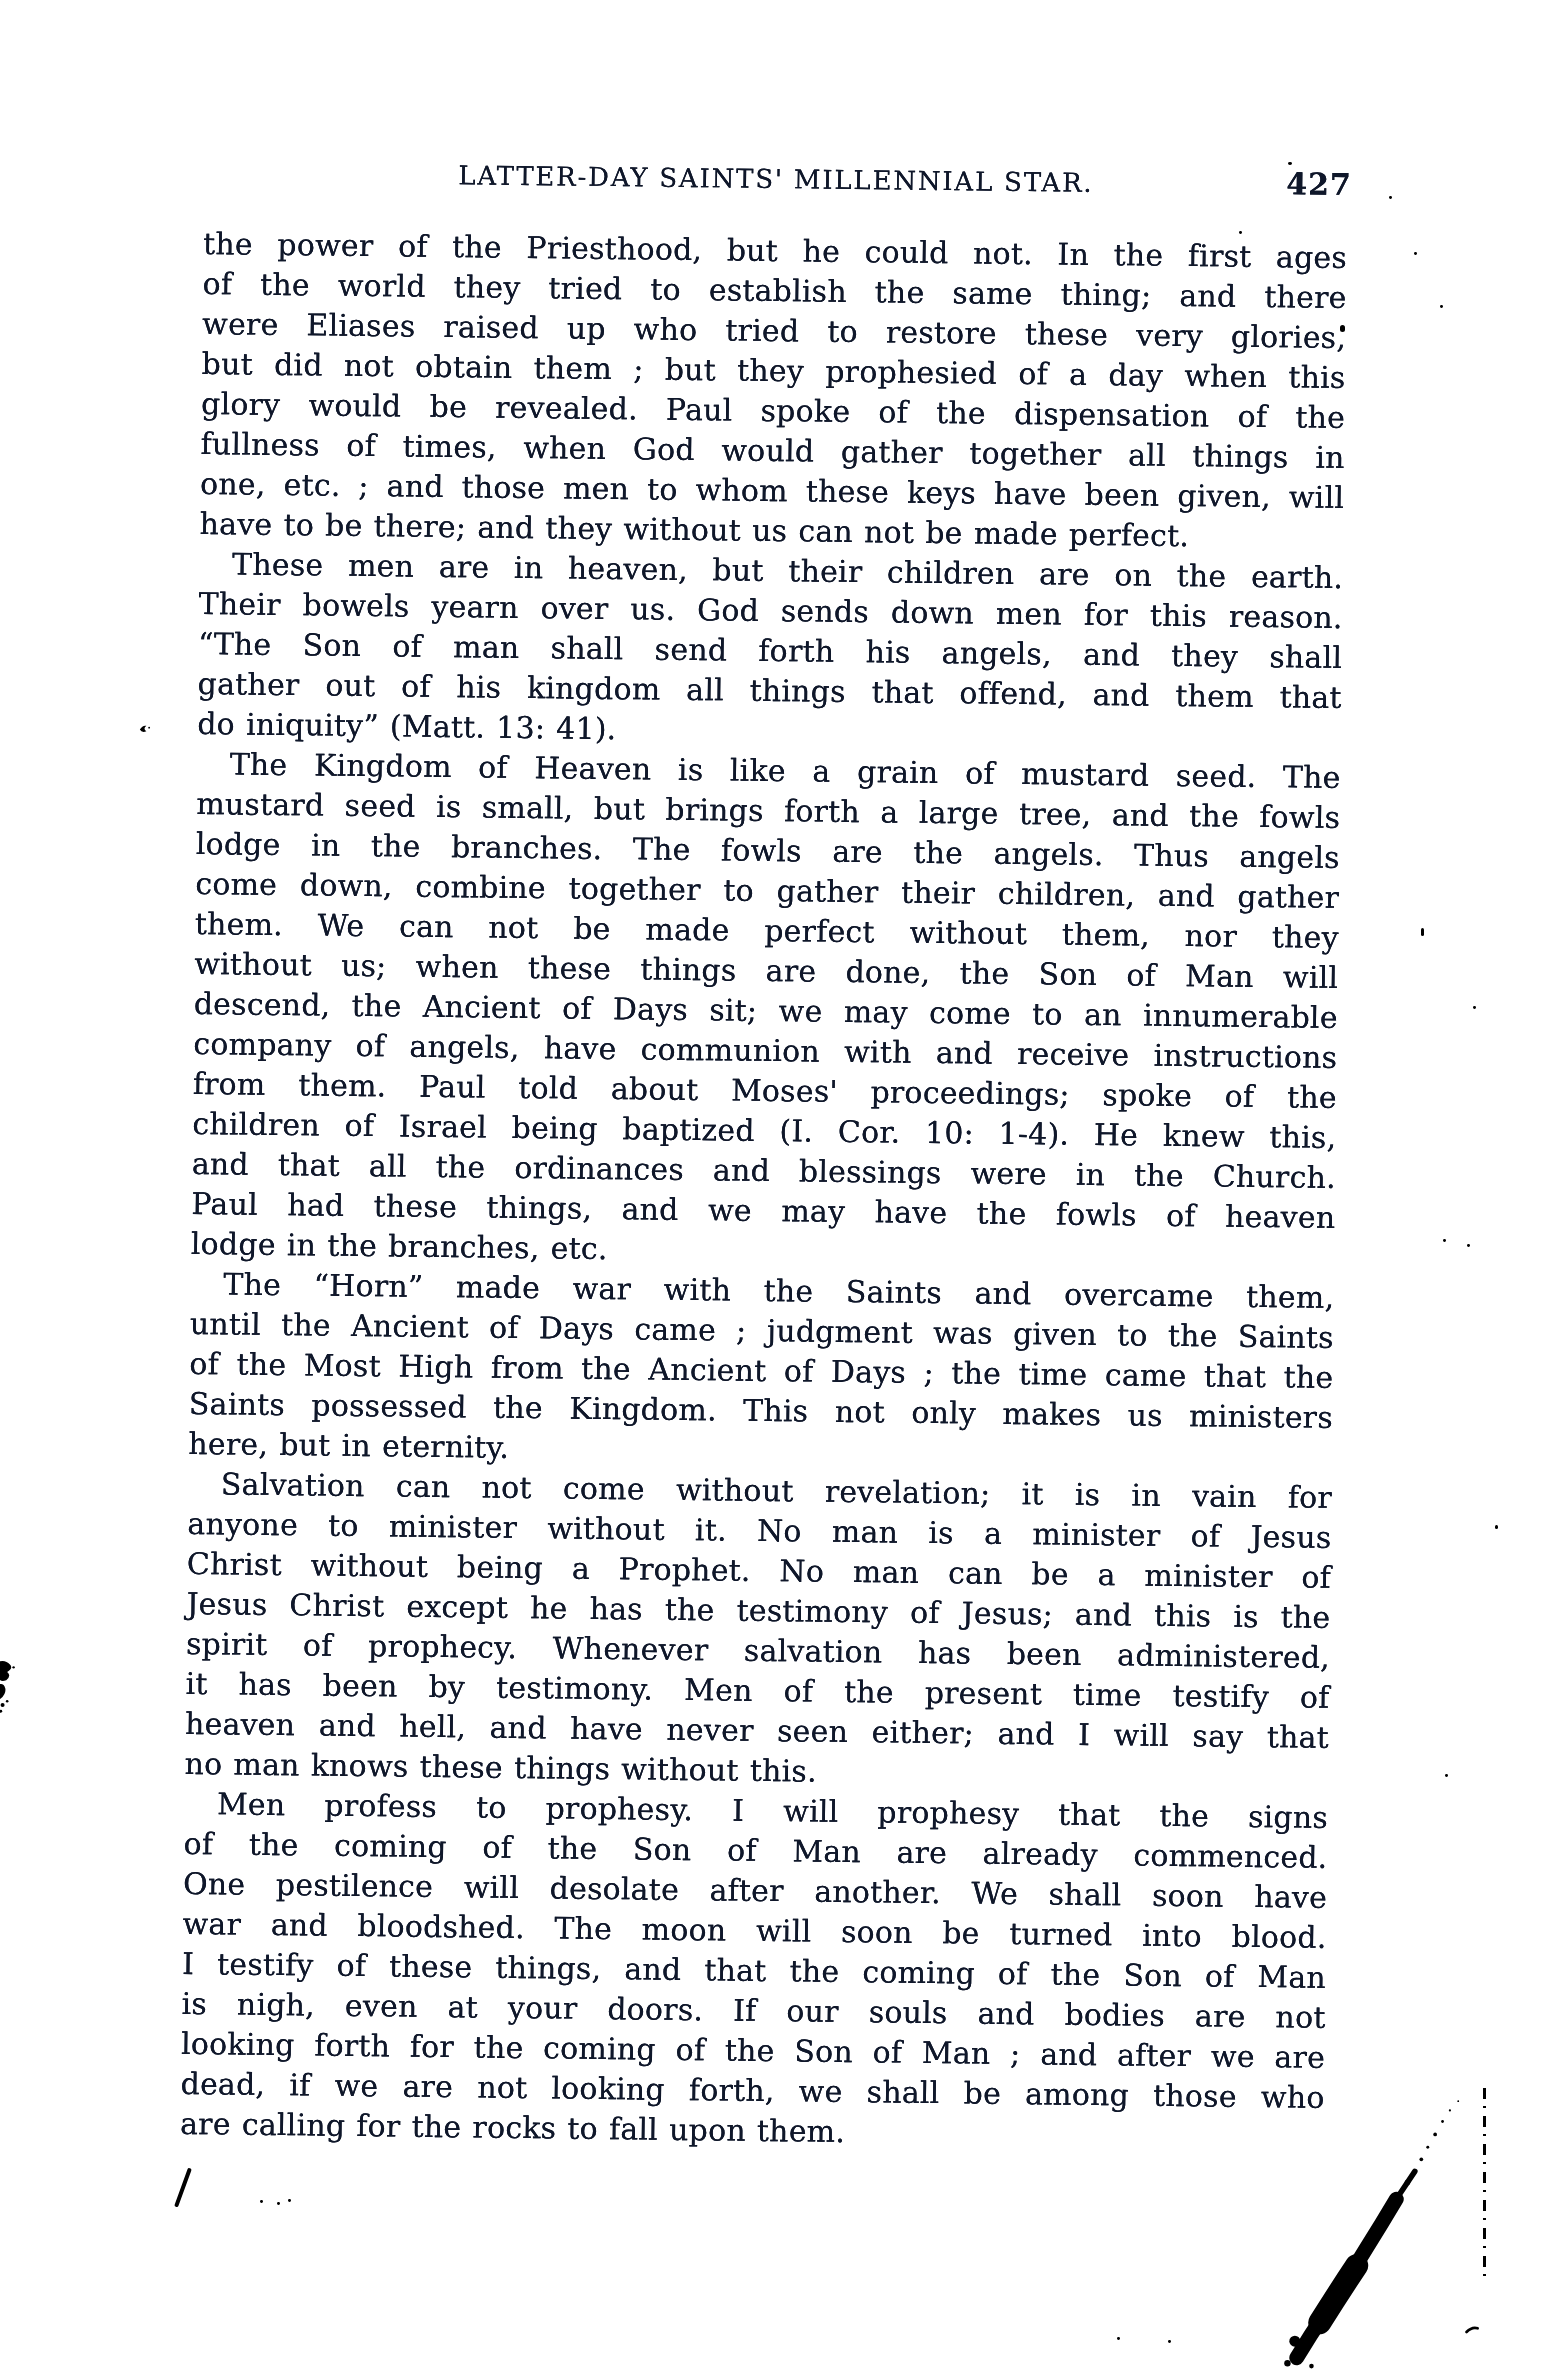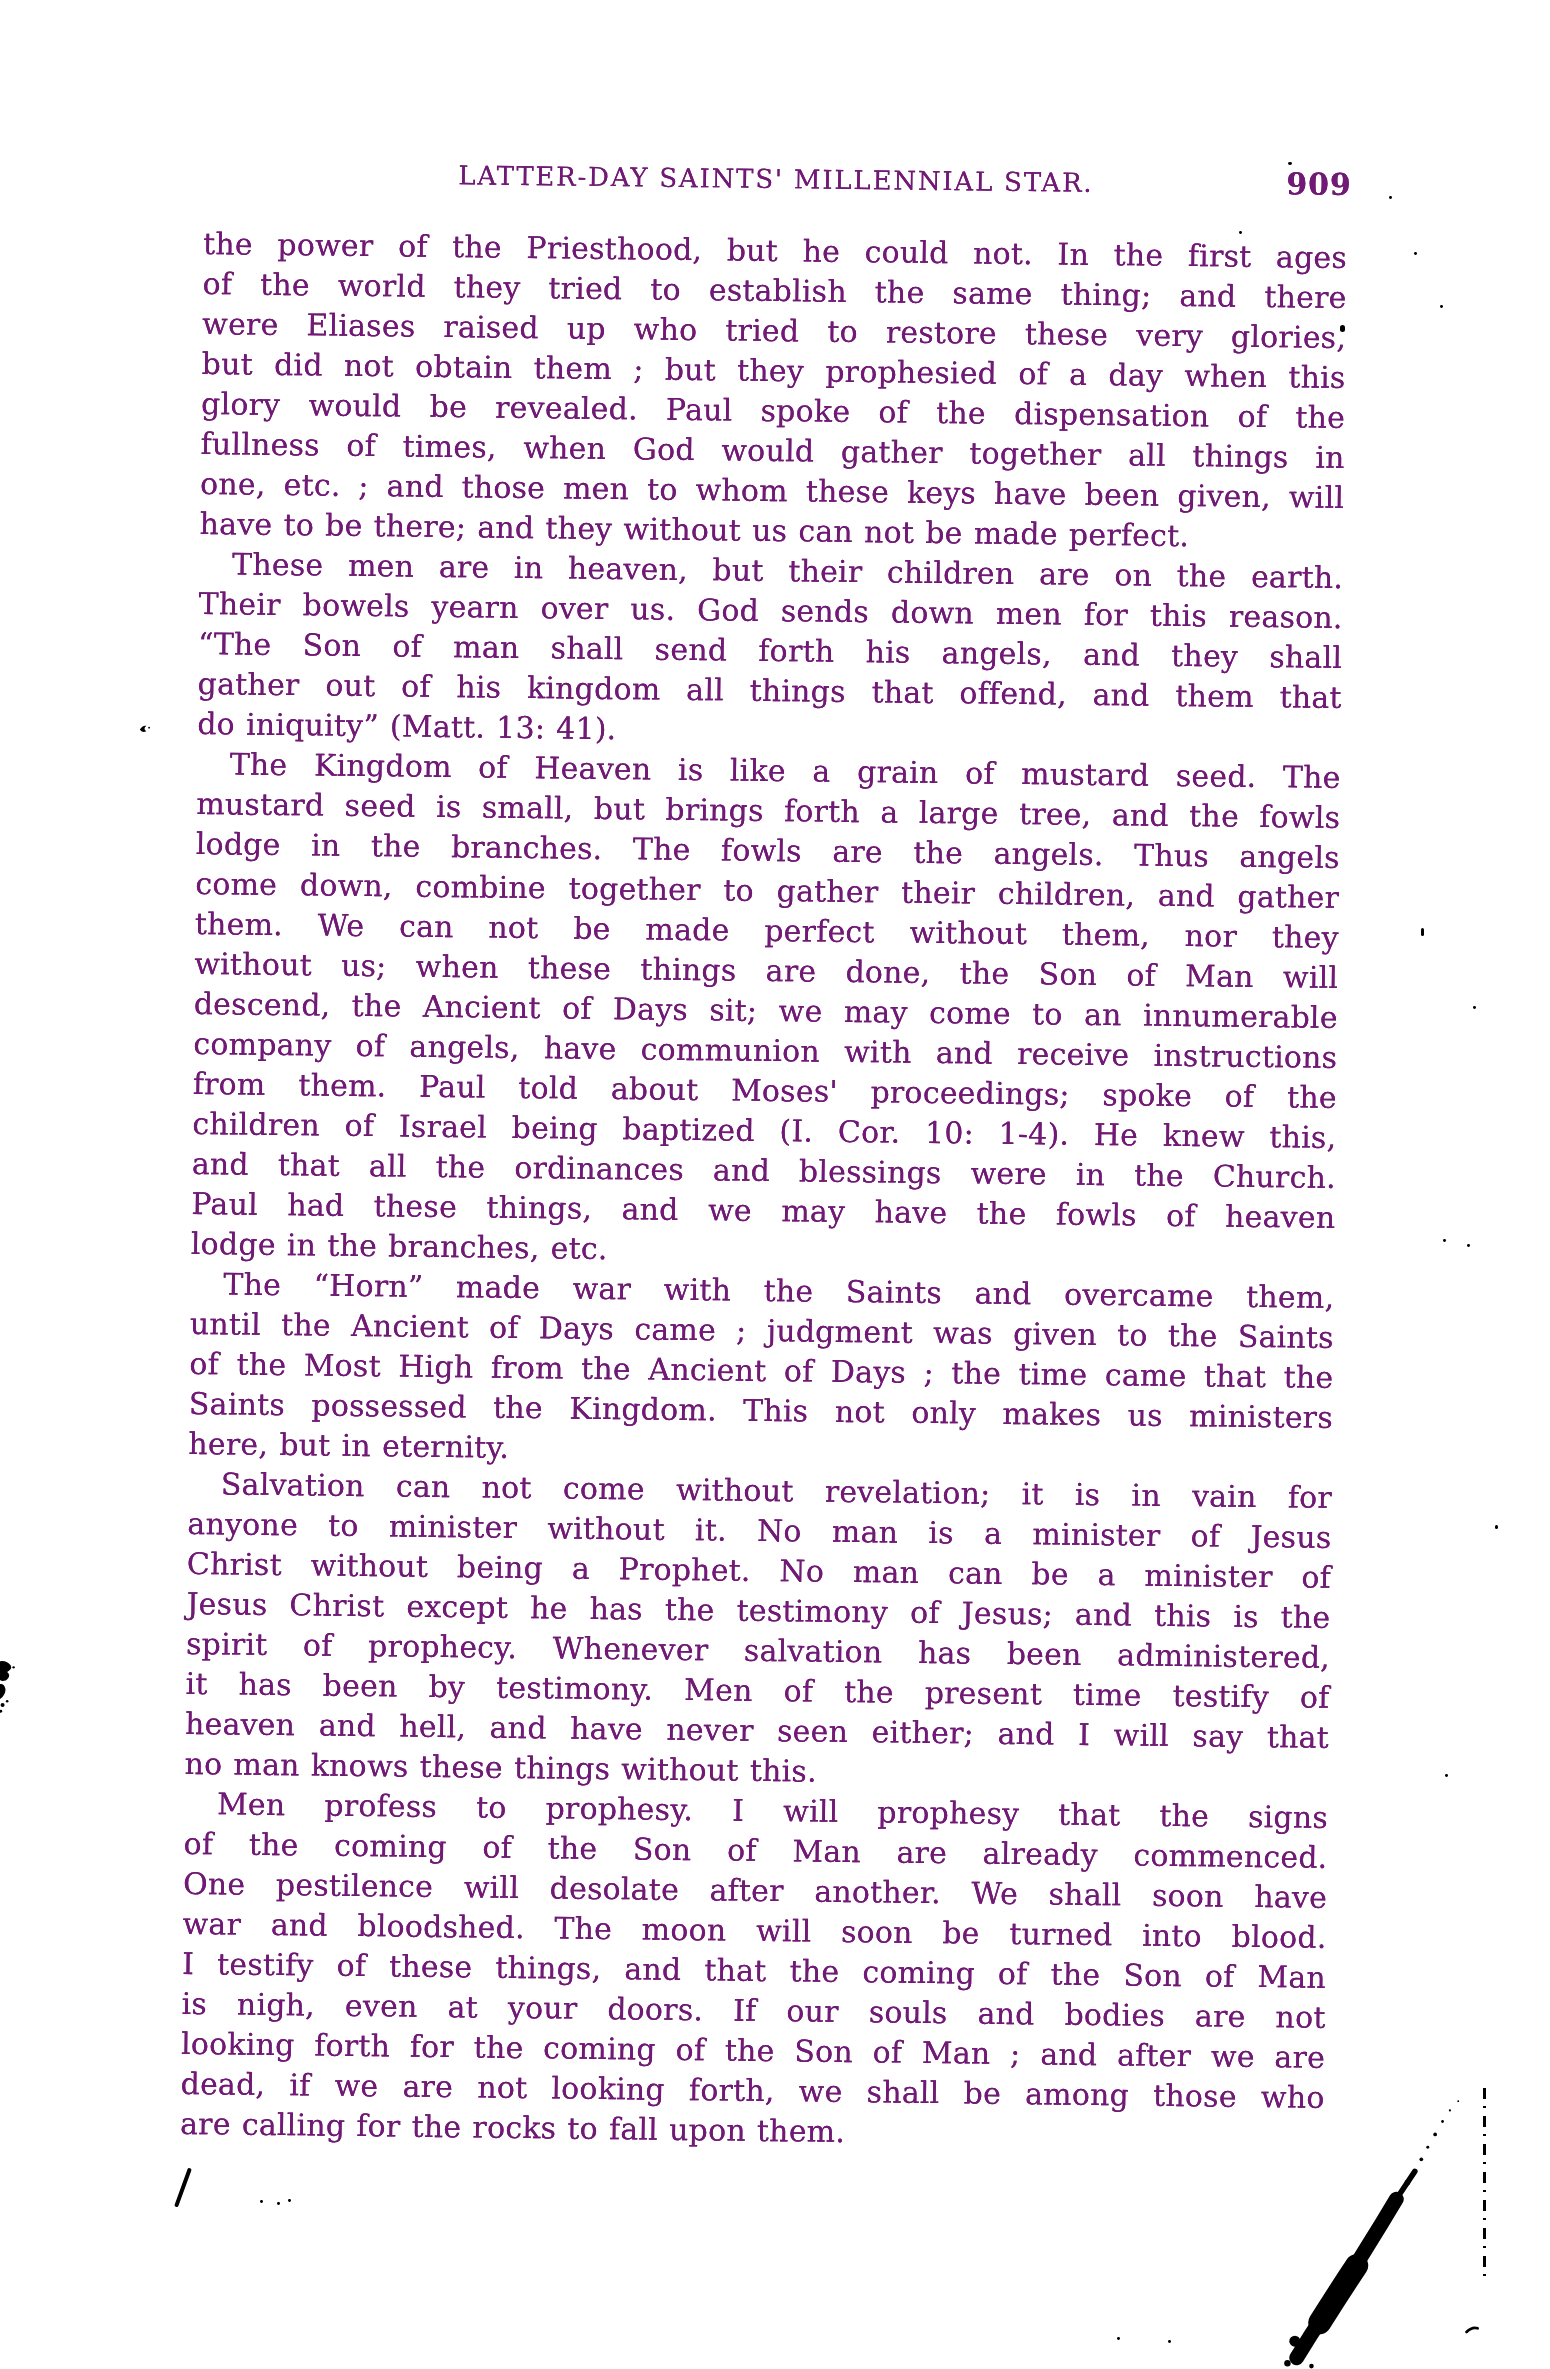--- a/index.html
+++ b/index.html
@@ -49,26 +49,26 @@
     background:repeating-linear-gradient(to bottom,#000 0 11px,transparent 11px 17.5px,#000 17.5px 20px,transparent 20px 28px);
   }
   .pen-slash{
     position:absolute;left:181px;top:2167px;width:3.7px;height:41px;
     background:#000;border-radius:1.8px;transform:rotate(20deg);
   }
 </style>
 </head>
 <body>
 
-<div class="page" style="background: rgb(255, 255, 255); color: #701a75;">
+<div class="page" style="background: rgb(255, 255, 255); color: #0f172a;">
 
   <div class="content">
     <div class="header">
       <div class="header-title">LATTER-DAY SAINTS' MILLENNIAL STAR.</div>
-      <div class="page-number">909</div>
+      <div class="page-number">427</div>
     </div>
     <div class="body">
         <div class="paragraph">
           <div class="line">the power of the Priesthood, but he could not. In the first ages</div>
           <div class="line">of the world they tried to establish the same thing; and there</div>
           <div class="line">were Eliases raised up who tried to restore these very glories,</div>
           <div class="line">but did not obtain them ; but they prophesied of a day when this</div>
           <div class="line">glory would be revealed. Paul spoke of the dispensation of the</div>
           <div class="line">fullness of times, when God would gather together all things in</div>
           <div class="line">one, etc. ; and those men to whom these keys have been given, will</div>

